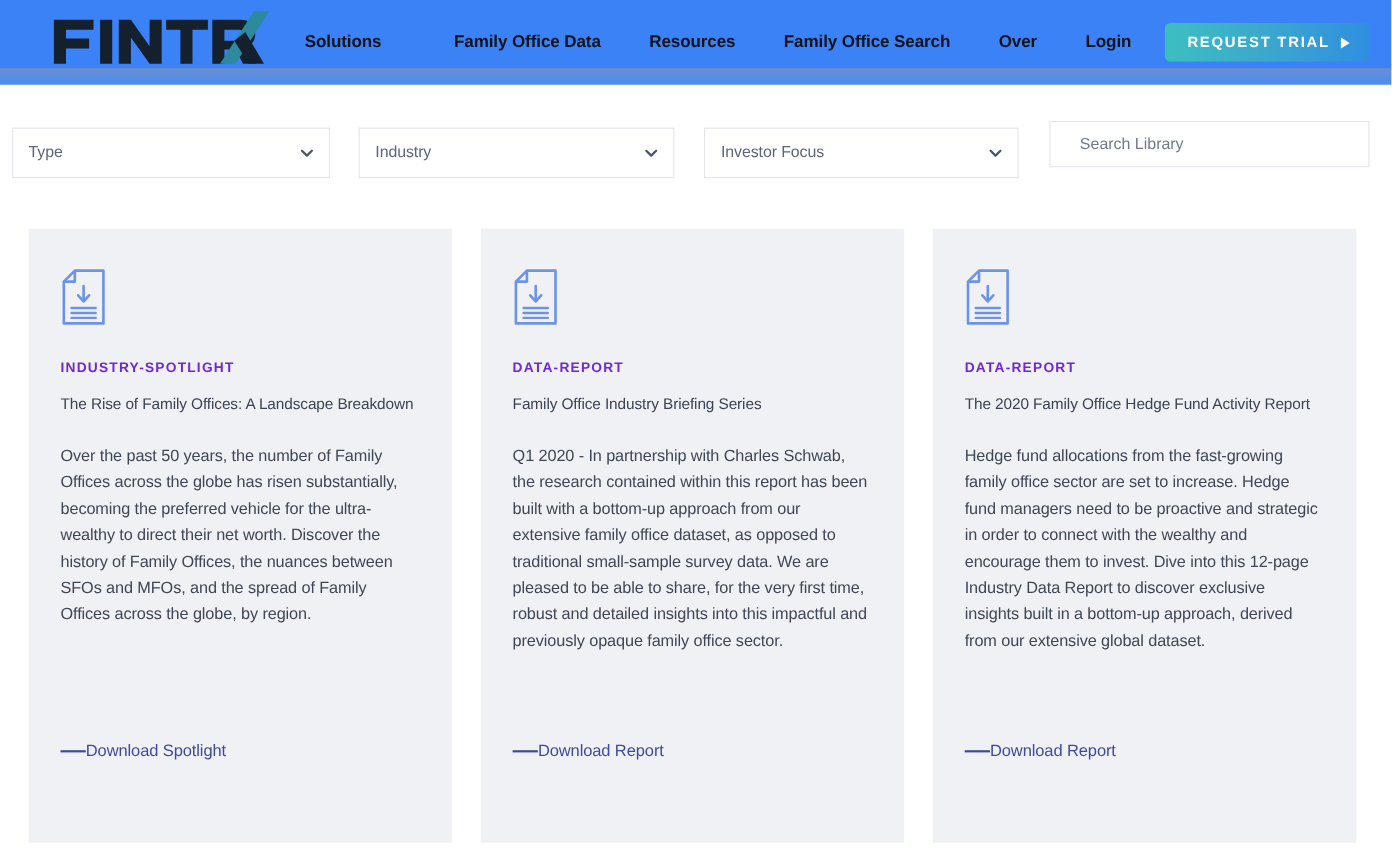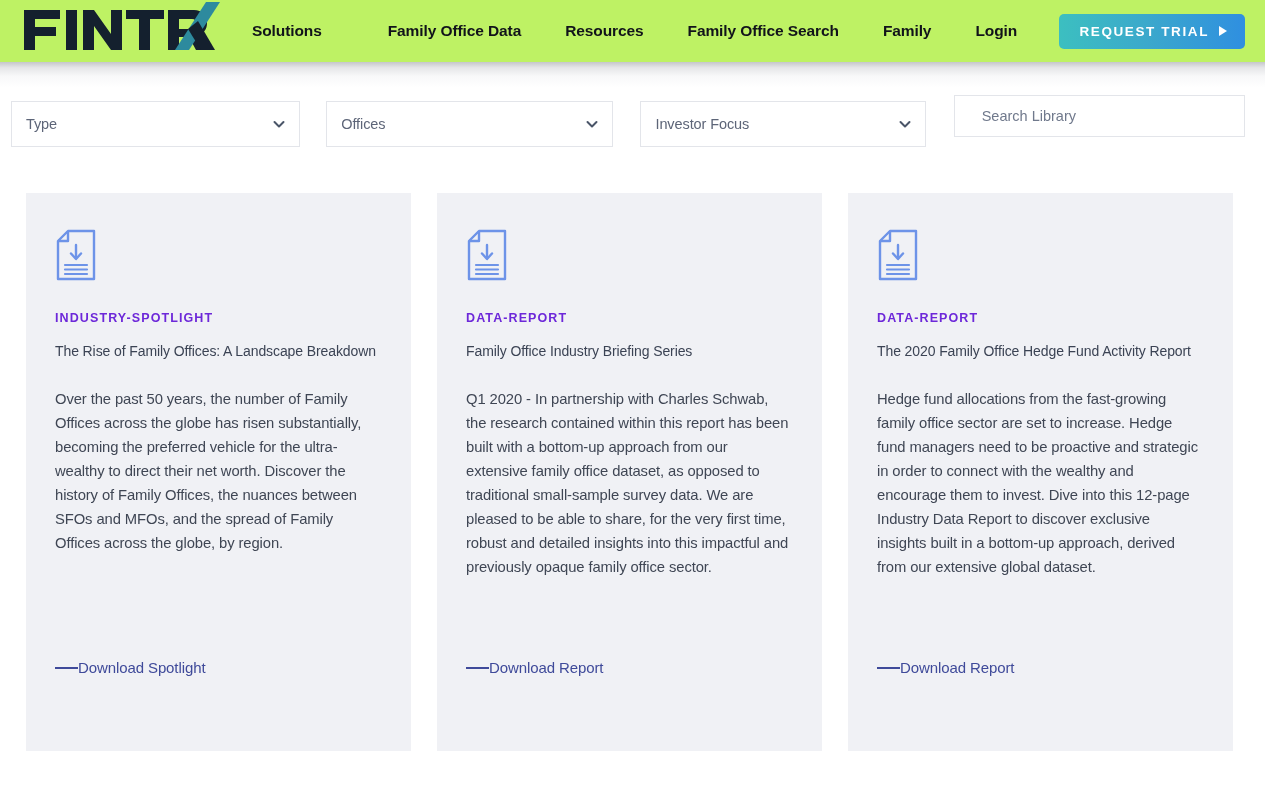--- a/index.html
+++ b/index.html
@@ -6,25 +6,26 @@
   html, body {
     width:1265px; height:787px;
     background:#ffffff;
     font-family:"Liberation Sans", sans-serif;
     overflow:hidden;
   }
 
   
   .site-header{
     position:relative;
-    height:62px;
-    background:#bef264;
+    height:77px;
+    background:#3b82f6;
     display:flex;
     align-items:center;
     z-index:5;
+    padding-left:25px;
   }
   .site-header::after{
     content:"";
     position:absolute;
     left:0; right:0; top:62px;
     height:26px;
     background:linear-gradient(to bottom, rgba(150,152,160,0.55) 0%, rgba(170,172,180,0.30) 22%, rgba(200,202,208,0.12) 55%, rgba(255,255,255,0) 100%);
     pointer-events:none;
   }
 
@@ -234,21 +235,21 @@
         <path d="M176,29 L186,21 L203,50 L189,50 Z"></path>
       </g>
     </svg>
   </div>
 
   <nav class="main-nav">
     <span class="nav-item solutions">Solutions</span>
     <span class="nav-item fodata">Family Office Data</span>
     <span class="nav-item resources">Resources</span>
     <span class="nav-item foreport">Family Office Search</span>
-    <span class="nav-item about">Family</span>
+    <span class="nav-item about">Over</span>
     <span class="nav-item login">Login</span>
   </nav>
 
   <div class="nav-right">
     <button class="cta-button">
       <span>REQUEST TRIAL</span>
       <span class="cta-arrow"></span>
     </button>
   </div>
 </header>
@@ -256,21 +257,21 @@
 <section class="filter-bar">
 
   <div class="filter-field filter-type">
     <span class="label">Type</span>
     <svg class="chev" viewBox="0 0 12 12">
       <path d="M1.5 4 L6 8.5 L10.5 4" fill="none" stroke="#4a5568" stroke-width="2" stroke-linecap="round" stroke-linejoin="round"></path>
     </svg>
   </div>
 
   <div class="filter-field filter-industry">
-    <span class="label">Offices</span>
+    <span class="label">Industry</span>
     <svg class="chev" viewBox="0 0 12 12">
       <path d="M1.5 4 L6 8.5 L10.5 4" fill="none" stroke="#4a5568" stroke-width="2" stroke-linecap="round" stroke-linejoin="round"></path>
     </svg>
   </div>
 
   <div class="filter-field filter-investor">
     <span class="label">Investor Focus</span>
     <svg class="chev" viewBox="0 0 12 12">
       <path d="M1.5 4 L6 8.5 L10.5 4" fill="none" stroke="#4a5568" stroke-width="2" stroke-linecap="round" stroke-linejoin="round"></path>
     </svg>

